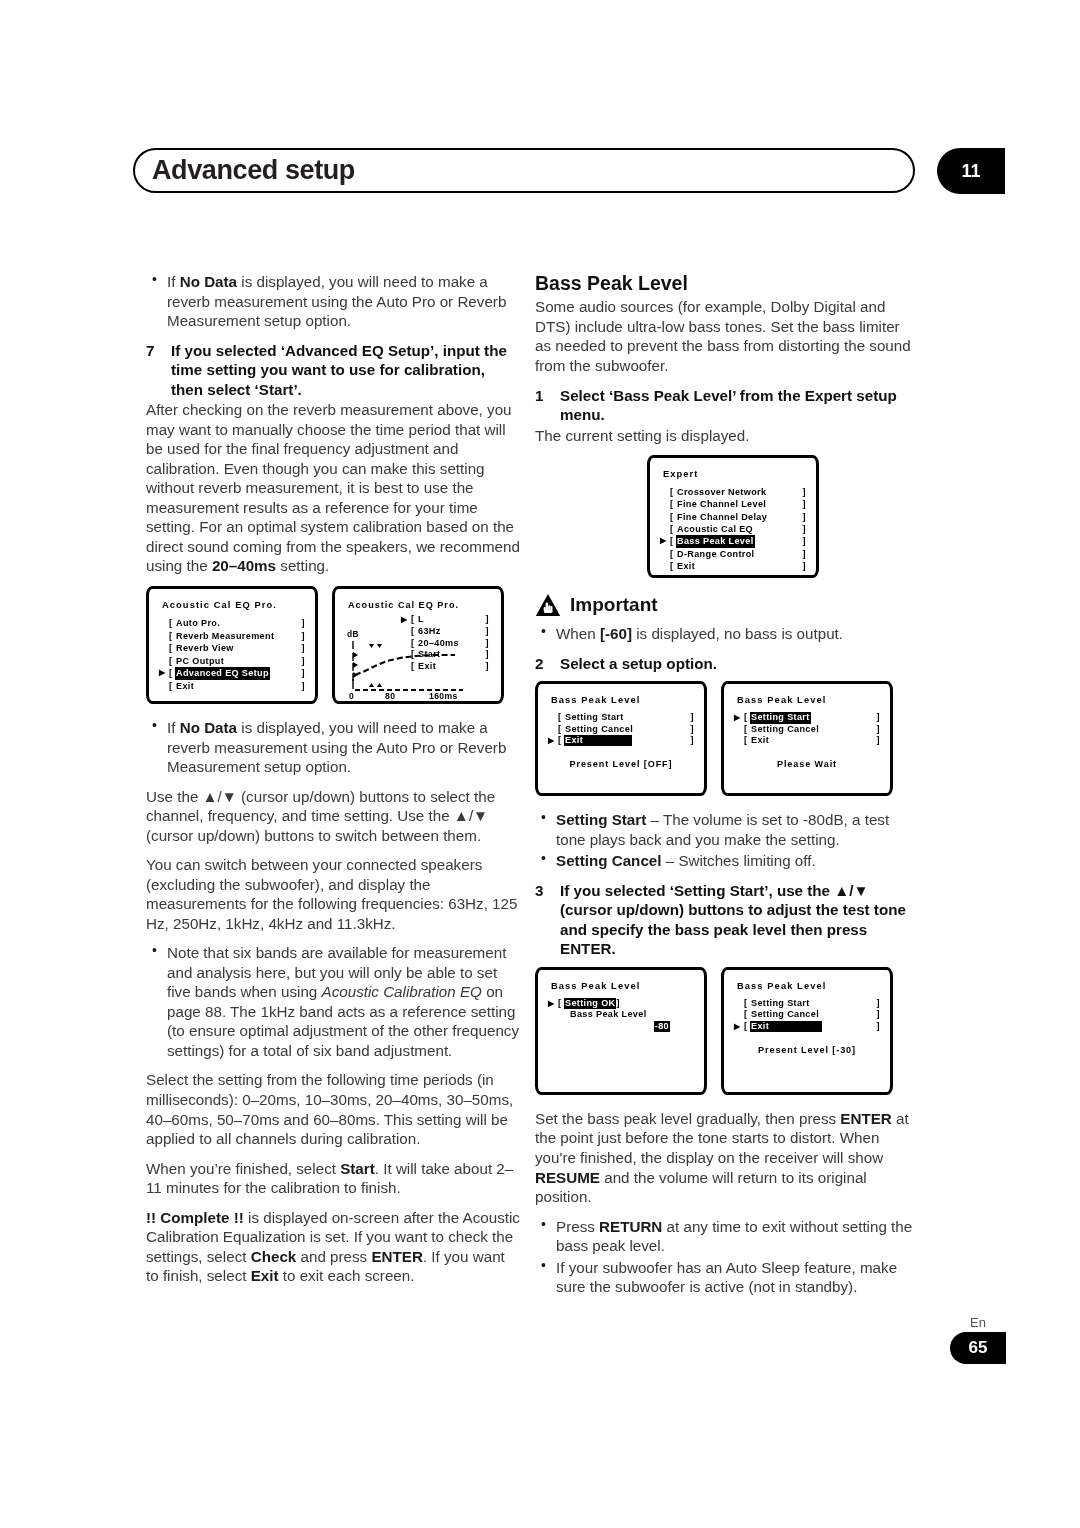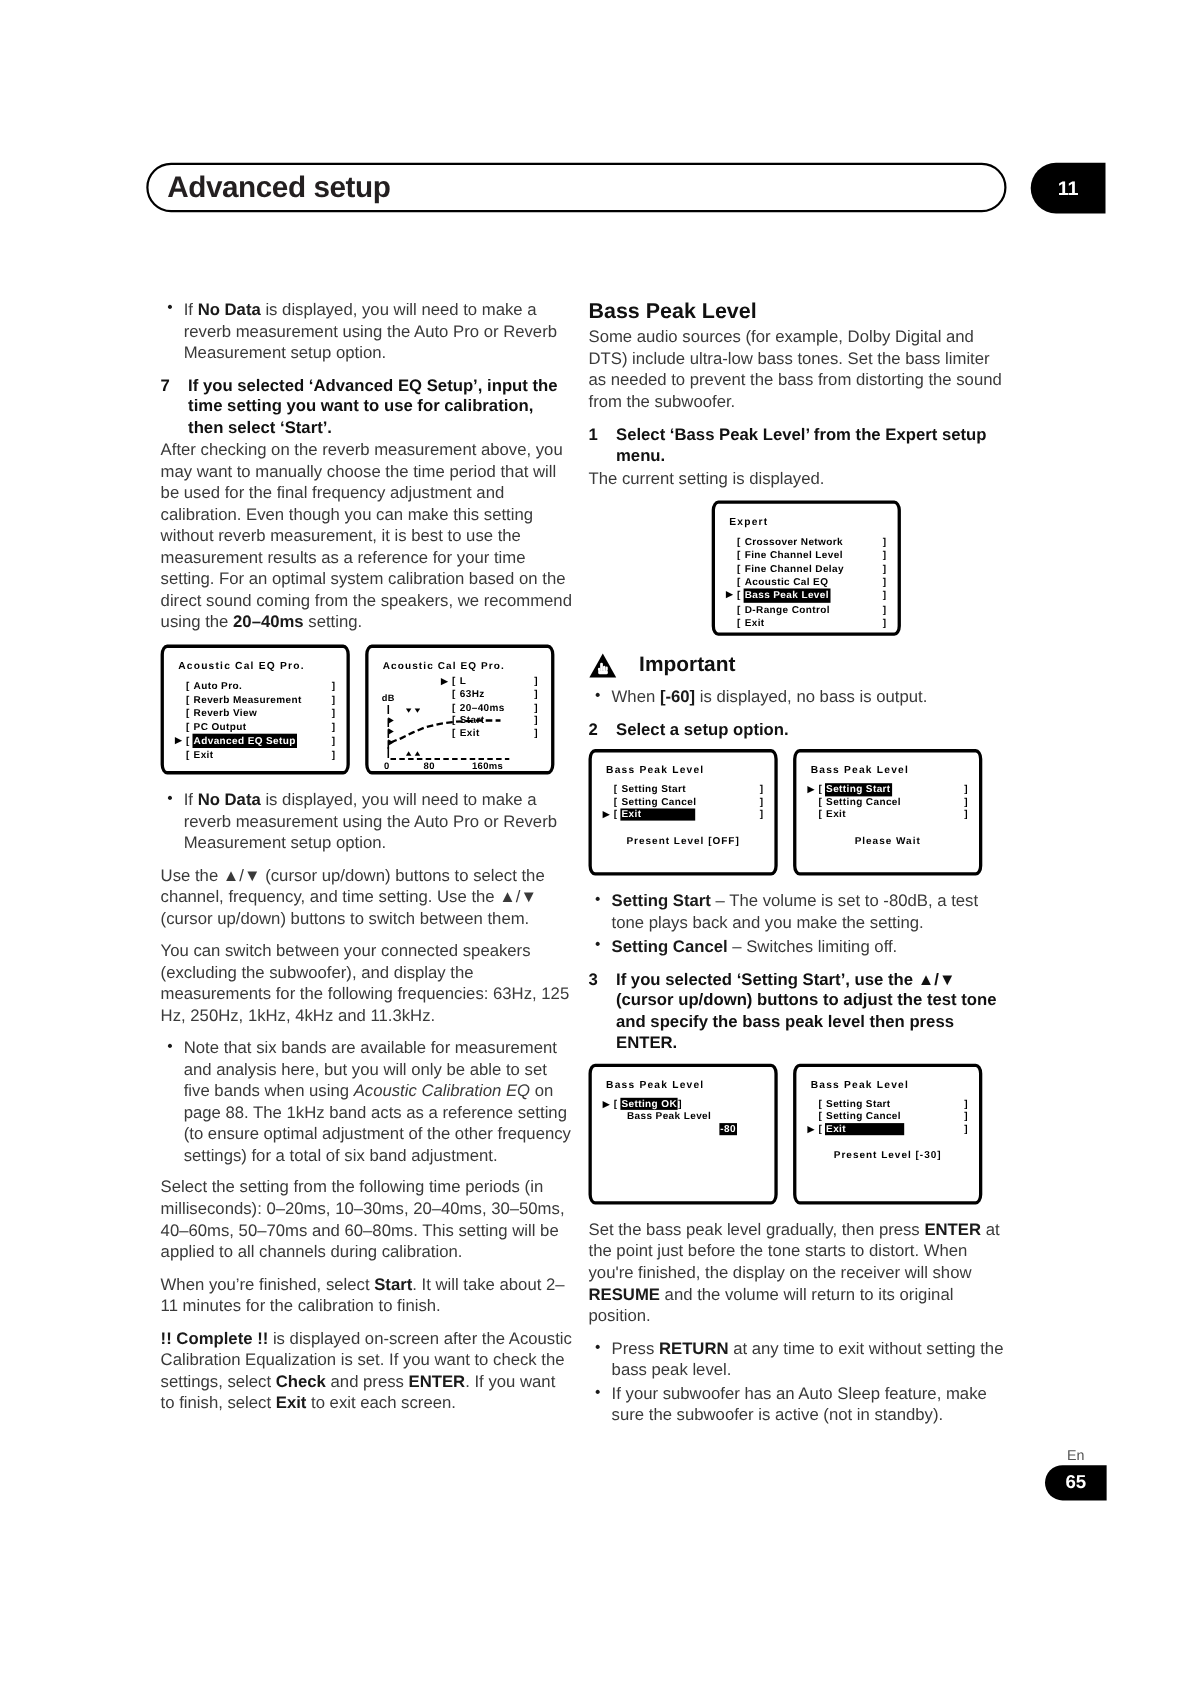--- a/index.html
+++ b/index.html
@@ -60,21 +60,21 @@
   }
   .step .num { width:25px; flex:0 0 25px; }
   .step .txt { flex:1; }
 
   h2.section-head {
     font-size:19.5px; font-weight:bold; color:#111;
     margin:0 0 3px 0; line-height:1.15;
   }
 
   .important-head {
-    display:flex; align-items:center; gap:20px;
+    display:flex; align-items:center; gap:9px;
     margin:15px 0 7px 0;
   }
   .important-head .label { font-size:19px; font-weight:bold; color:#111; }
   .warn-tri { width:26px; height:24px; display:block; }
 
   
   .screen-pair { display:flex; gap:14px; margin:8px 0 14px 0; }
   .osd {
     position:relative;
     background:#fff;

